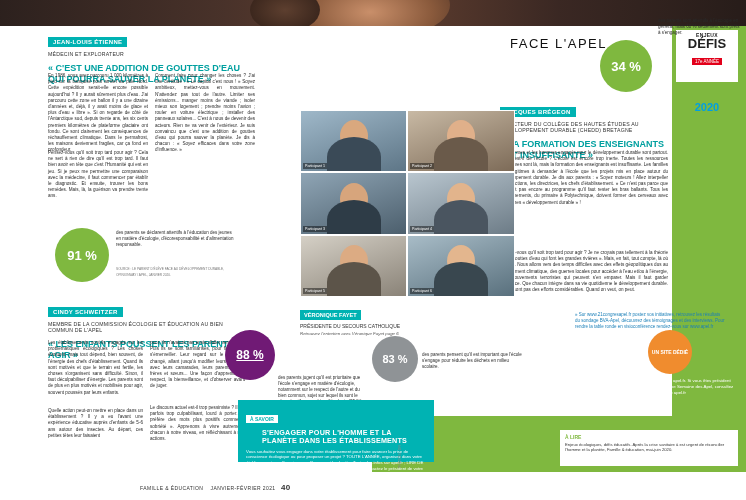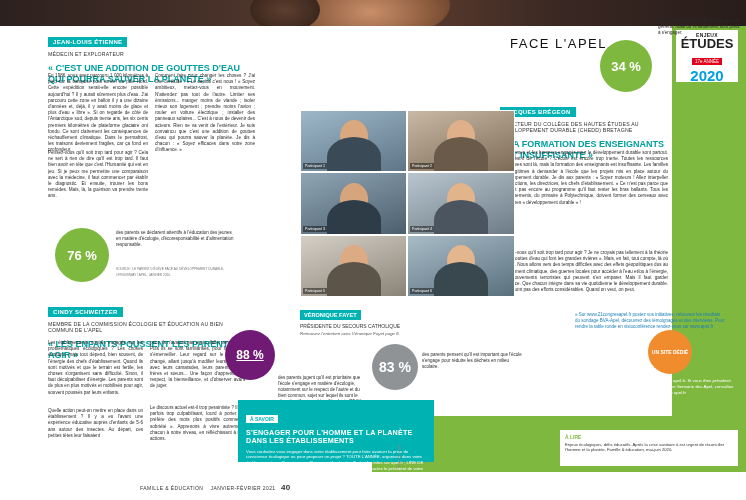--- a/index.html
+++ b/index.html
@@ -53,21 +53,21 @@
   .left-col { position:absolute; left:0; top:26px; width:372px; height:446px; background:#fff; }
 
   
   .logo {
     position:absolute; right:8px; top:30px; width:62px; height:52px;
     background:#ffffff; text-align:center;
   }
   .logo .l1 { font-size:5px; font-weight:bold; color:#222; letter-spacing:.3px; margin-top:2px;}
   .logo .l2 { font-size:13px; font-weight:bold; color:#222; line-height:11px;}
   .logo .l3 { font-size:4.5px; color:#fff; background:#e2001a; display:inline-block; padding:1px 3px; margin-top:2px;}
-  .logo .l4 { font-size:15px; font-weight:bold; color:#009fe3; }
+  .logo .l4 { font-size:11px; font-weight:bold; color:#009fe3;margin-top:34px; }
 
   .apel-title {
     position:absolute; left:510px; top:36px;
     font-size:13px; letter-spacing:1.5px; color:#111; font-weight:normal;
   }
 
   
   .tag {
     display:inline-block; background:#00b2b2; color:#fff;
     font-size:6px; font-weight:bold; padding:2px 5px; letter-spacing:.3px;
@@ -119,21 +119,21 @@
   }
   .caption-role { font-size:5px; color:#333; margin-top:2px; }
   .caption-sub { font-size:4.4px; color:#555; margin-top:2px; font-style:italic;}
 
   
   .teal-band {
     position:absolute; left:238px; top:400px; width:196px; height:62px;
     background:#00b3b3; color:#fff; padding:7px 8px;
   }
   .teal-band .lab { font-size:5px; background:#fff; color:#00b3b3; display:inline-block; padding:1px 4px; font-weight:bold;}
-  .teal-band h4 { margin:4px 0 3px; font-size:7.2px; line-height:8.4px; font-weight:bold; letter-spacing:.2px;}
+  .teal-band h4 { margin:4px 16px 3px; font-size:7.2px; line-height:8.4px; font-weight:bold; letter-spacing:.2px;}
   .teal-band p { margin:0; font-size:4.3px; line-height:5.6px; }
 
   
   .green-txt { position:absolute; color:#fff; font-size:4.4px; line-height:6px; }
 
   .alire {
     position:absolute; left:560px; top:430px; width:178px; height:36px;
     background:#ffffff; padding:4px 5px;
   }
   .alire .hd { font-size:5px; font-weight:bold; color:#7fb83f; }
@@ -170,21 +170,21 @@
     <div class="face"></div>
     <div class="face2"></div>
   </div>
 
   <div class="green-block"></div>
   <div class="white-card"></div>
   <div class="left-col"></div>
 
   <div class="logo">
     <div class="l1">ENJEUX</div>
-    <div class="l2">ÉTUDES</div>
+    <div class="l2">DÉFIS</div>
     <div class="l3">17e ANNÉE</div>
     <div class="l4">2020</div>
   </div>
 
   <div class="apel-title">FACE L'APEL</div>
 
   <div style="position:absolute;left:48px;top:30px;width:208px;">
     <span class="tag">JEAN-LOUIS ÉTIENNE</span>
     <div class="role">MÉDECIN ET EXPLORATEUR</div>
     <div class="quote-title">« C'EST UNE ADDITION DE GOUTTES D'EAU QUI POURRA SAUVER LA PLANÈTE »</div>
@@ -252,28 +252,28 @@
 
   <div style="position:absolute;left:300px;top:303px;width:148px;">
     <span class="caption-name">VÉRONIQUE FAYET</span>
     <div class="caption-role">PRÉSIDENTE DU SECOURS CATHOLIQUE</div>
     <div class="caption-sub">Retrouvez l'entretien avec Véronique Fayet page 6</div>
   </div>
 
   <div class="bubble b-green" style="left:600px;top:40px;width:52px;height:52px;font-size:13px;">34 %</div>
   <div class="bub-note" style="left:658px;top:18px;width:82px;">des parents sont attentifs à l'écologie en général, mais 60 % seulement sont prêts à s'engager.</div>
 
-  <div class="bubble b-green" style="left:55px;top:228px;width:54px;height:54px;font-size:13px;">76 %</div>
+  <div class="bubble b-green" style="left:55px;top:228px;width:54px;height:54px;font-size:13px;">91 %</div>
   <div class="bub-note" style="left:116px;top:230px;width:120px;">des parents se déclarent attentifs à l'éducation des jeunes en matière d'écologie, d'écoresponsabilité et d'alimentation responsable.</div>
   <div class="bub-note" style="left:116px;top:266px;width:120px;font-size:3.2px;color:#777;">SOURCE : LE PARENT D'ÉLÈVE FACE AU DÉVELOPPEMENT DURABLE, OPINIONWAY / APEL, JANVIER 2020.</div>
 
   <div class="bubble b-teal" style="left:225px;top:330px;width:50px;height:50px;font-size:12px;">88 %</div>
   <div class="bub-note" style="left:278px;top:375px;width:88px;">des parents jugent qu'il est prioritaire que l'école s'engage en matière d'écologie, notamment sur le respect de l'autre et du bien commun, sujet sur lequel ils sont le plus attentifs en matière d'écologie (95 %).</div>
 
-  <div class="bubble b-grey" style="left:372px;top:344px;width:46px;height:46px;font-size:14px;">83 %</div>
+  <div class="bubble b-grey" style="left:372px;top:336px;width:46px;height:46px;font-size:11px;">83 %</div>
   <div class="bub-note" style="left:422px;top:352px;width:104px;">des parents pensent qu'il est important que l'école s'engage pour réduire les déchets en milieu scolaire.</div>
 
   <div class="orange-circle">UN SITE DÉDIÉ</div>
   <div class="bub-note" style="left:575px;top:312px;width:150px;color:#1a7fb8;">» Sur www.21congresapel.fr postez vos initiatives, retrouvez les résultats du sondage BVA-Apel, découvrez des témoignages et des interviews. Pour rendre la table ronde en visioconférence rendez-vous sur www.apel.fr</div>
 
   <div class="teal-band">
     <span class="lab">À SAVOIR</span>
     <h4>S'ENGAGER POUR L'HOMME ET LA PLANÈTE DANS LES ÉTABLISSEMENTS</h4>
     <p>Vous souhaitez vous engager dans votre établissement pour faire avancer la prise de conscience écologique ou pour proposer un projet ? TOUTE L'ANNÉE, organisez dans votre établissement une Semaine pour l'homme et la planète. Toutes les infos sur apel.fr ; LIRE DE LA SEMAINE DES APEL, DU 15 AU 19 MARS PROCHAIN et contactez le président de votre Apel d'établissement pour plus d'information.</p>
   </div>

